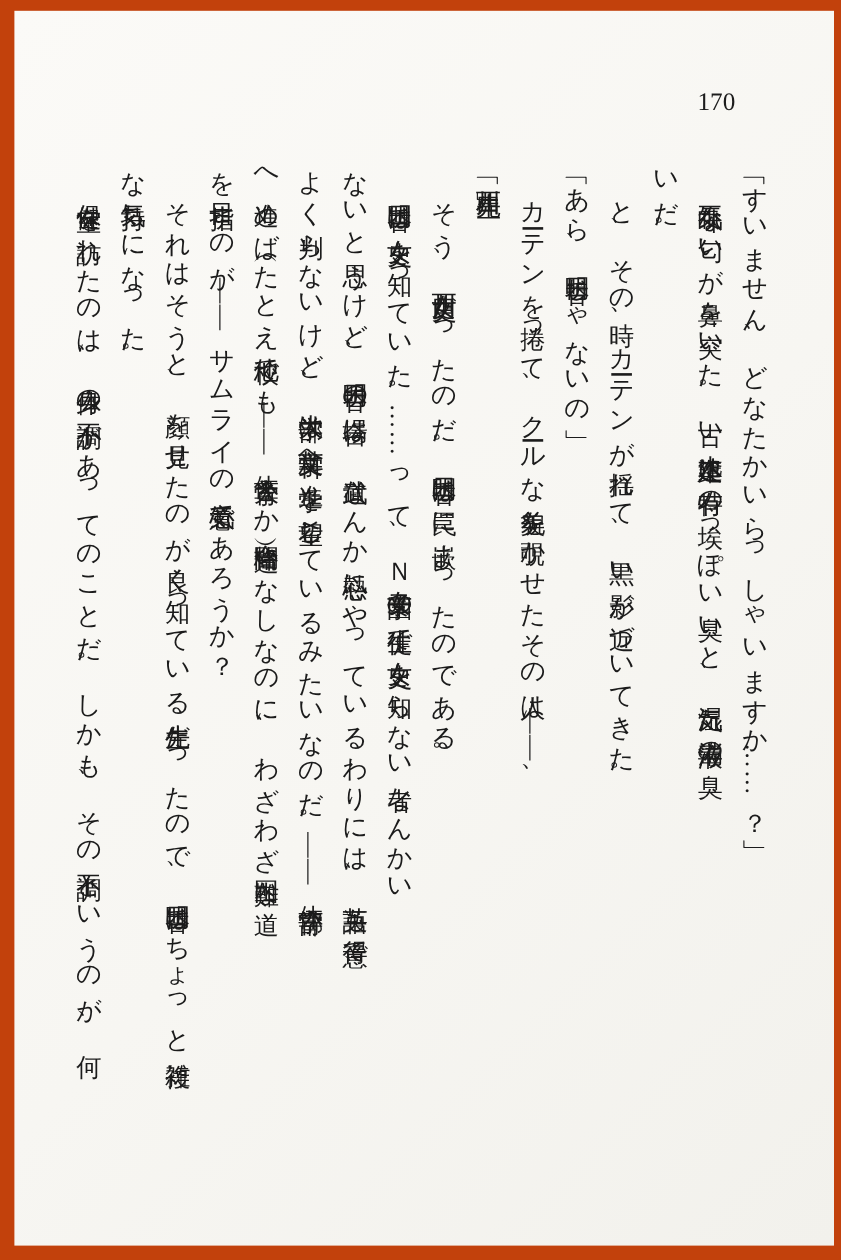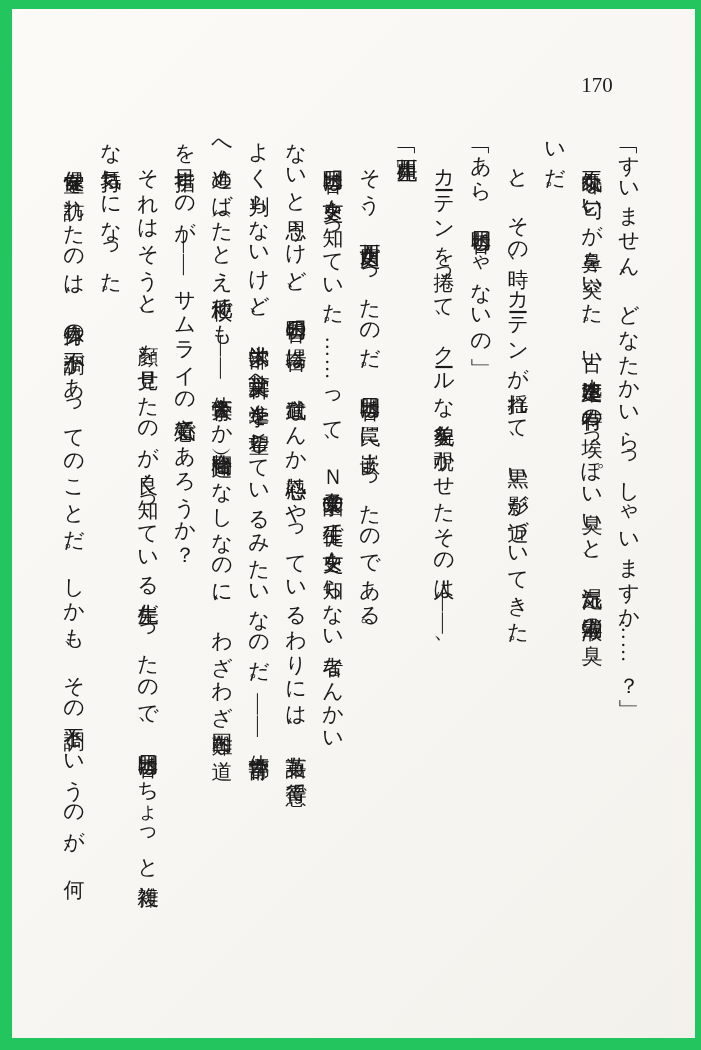--- a/index.html
+++ b/index.html
@@ -4,21 +4,21 @@
 <style>
   html, body {
     margin: 0;
     padding: 0;
     background: #222;
   }
   .scan {
     position: relative;
     width: 701px;
     height: 1050px;
-    background: #22c55e;
+    background: #c2410c;
     overflow: hidden;
   }
   
   .paper {
     position: absolute;
     left: 12px;
     top: 9px;
     width: 683px;
     height: 1029px;
     background: linear-gradient(135deg, #fbfaf7 0%, #f7f6f2 55%, #f2f1ec 100%);

